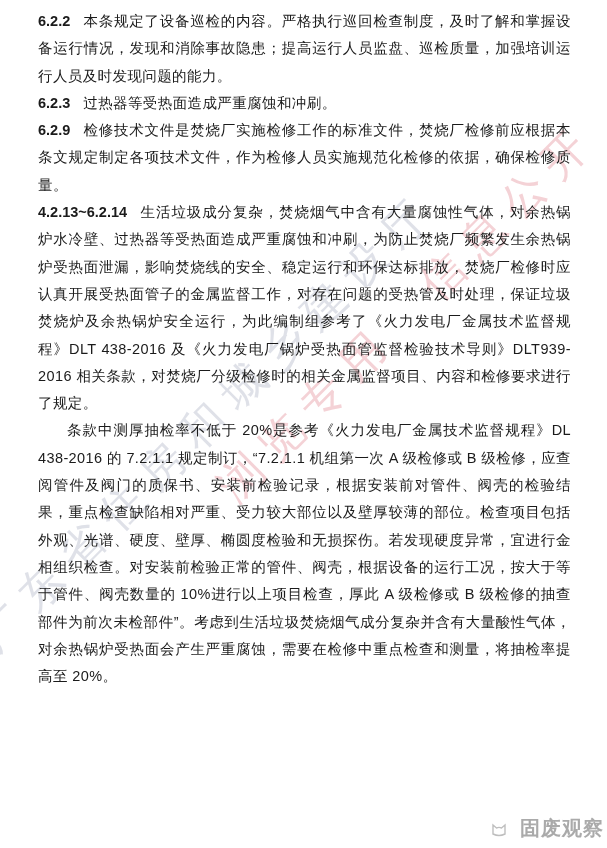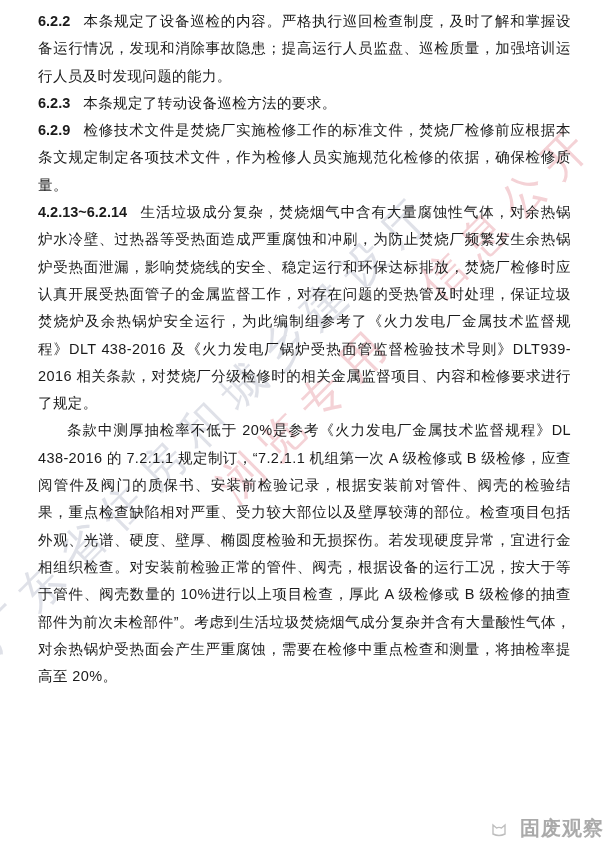--- a/index.html
+++ b/index.html
@@ -61,21 +61,21 @@
 
 <div class="page">
 
   <div class="wm wm-gray">广东省住房和城乡建设厅</div>
   <div class="wm wm-pink">浏览专用　信息公开</div>
 
   <div class="content">
 
     <p class="para"><span class="num">6.2.2</span><span>本条规定了设备巡检的内容。严格执行巡回检查制度，及时了解和掌握设备运行情况，发现和消除事故隐患；提高运行人员监盘、巡检质量，加强培训运行人员及时发现问题的能力。</span></p>
 
-    <p class="para"><span class="num">6.2.3</span><span>本条规定了转动设备巡检方法的要求。</span></p>
+    <p class="para"><span class="num">6.2.3</span><span>过热器等受热面造成严重腐蚀和冲刷。</span></p>
 
 
     <p class="para"><span class="num">6.2.9</span><span>检修技术文件是焚烧厂实施检修工作的标准文件，焚烧厂检修前应根据本条文规定制定各项技术文件，作为检修人员实施规范化检修的依据，确保检修质量。</span></p>
 
 
     <p class="para"><span class="num">4.2.13~6.2.14</span><span>生活垃圾成分复杂，焚烧烟气中含有大量腐蚀性气体，对余热锅炉水冷壁、过热器等受热面造成严重腐蚀和冲刷，为防止焚烧厂频繁发生余热锅炉受热面泄漏，影响焚烧线的安全、稳定运行和环保达标排放，焚烧厂检修时应认真开展受热面管子的金属监督工作，对存在问题的受热管及时处理，保证垃圾焚烧炉及余热锅炉安全运行，为此编制组参考了《火力发电厂金属技术监督规程》DLT 438-2016 及《火力发电厂锅炉受热面管监督检验技术导则》DLT939-2016 相关条款，对焚烧厂分级检修时的相关金属监督项目、内容和检修要求进行了规定。</span></p>
 
     <p class="para indent"><span>条款中测厚抽检率不低于 20%是参考《火力发电厂金属技术监督规程》DL 438-2016 的 7.2.1.1 规定制订，“7.2.1.1 机组第一次 A 级检修或 B 级检修，应查阅管件及阀门的质保书、安装前检验记录，根据安装前对管件、阀壳的检验结果，重点检查缺陷相对严重、受力较大部位以及壁厚较薄的部位。检查项目包括外观、光谱、硬度、壁厚、椭圆度检验和无损探伤。若发现硬度异常，宜进行金相组织检查。对安装前检验正常的管件、阀壳，根据设备的运行工况，按大于等于管件、阀壳数量的 10%进行以上项目检查，厚此 A 级检修或 B 级检修的抽查部件为前次未检部件”。考虑到生活垃圾焚烧烟气成分复杂并含有大量酸性气体，对余热锅炉受热面会产生严重腐蚀，需要在检修中重点检查和测量，将抽检率提高至 20%。</span></p>
 
   </div>

